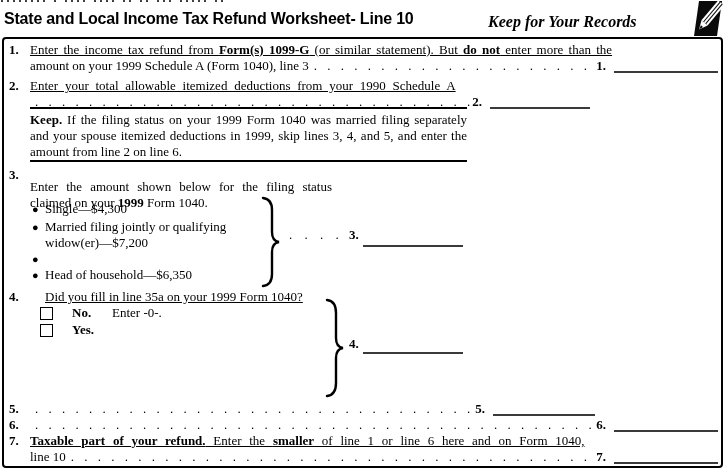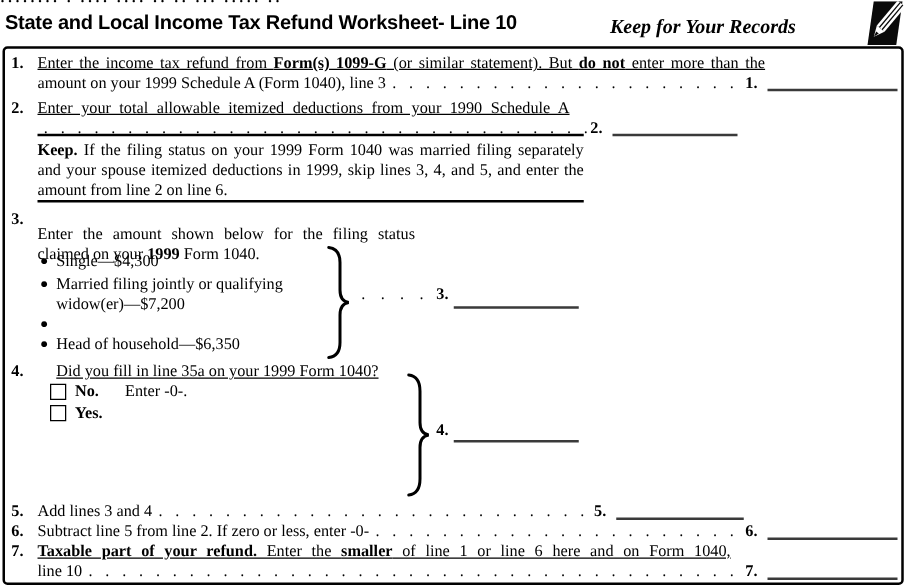--- a/index.html
+++ b/index.html
@@ -32,21 +32,21 @@
   .ws2{word-spacing:2px;}
   .ws3{word-spacing:3.5px;}
   .ws4{word-spacing:4.5px;}
   .rule{height:2px;background:#000;}
   
   .bullet{display:flex;align-items:flex-start;}
   .bullet .dot{width:13px;flex:0 0 13px;font-size:11px;}
   
   .optrow{display:flex;align-items:flex-start;}
   .cbx{width:11px;height:11px;border:1.6px solid #000;flex:0 0 11px;margin-top:2px;background:#fff;}
-  .optlab{font-weight:bold;width:40px;flex:0 0 40px;margin-left:7px;}
+  .optlab{font-weight:bold;width:40px;flex:0 0 40px;margin-left:19px;}
   .entry-abs{border-bottom:2px solid #3a3a3a;height:18px;width:100px;}
 </style>
 </head>
 <body>
 
 <div class="abs frag">
   <span>········ · ···· ···· ·· ·· ··· ····· ··</span>
 </div>
 
 <div class="abs title">State and Local Income Tax Refund Worksheet-  Line 10</div>
@@ -127,29 +127,27 @@
 <div class="abs" style="left:322px;top:298px;">
   <svg width="26" height="100" viewBox="0 0 24 100">
     <path d="M4 2 Q13 3 13 15 L13 40 Q13 49 20 50 Q13 51 13 60 L13 85 Q13 97 4 98" fill="none" stroke="#000" stroke-width="2.4" stroke-linecap="round"></path>
   </svg>
 </div>
 <div class="abs lab" style="left:347px;top:336px;">4.</div>
 <div class="abs entry-abs" style="left:363px;top:334px;"></div>
 
 <div class="abs num" style="top:401px;">5.</div>
 <div class="abs flexline" style="left:30px;top:401px;width:565px;">
-  <span>Add lines 3 and 4</span>
   <span class="leader">. . . . . . . . . . . . . . . . . . . . . . . . . . . . . . . . . . . . . . . . . . . . . . . . . . . . . . . . . . . .</span>
   <span class="lab">5.</span>
   <span class="entry" style="width:102px;"></span>
 </div>
 
 <div class="abs num" style="top:417px;">6.</div>
 <div class="abs flexline" style="left:30px;top:417px;width:688px;">
-  <span>Subtract line 5 from line 2. If zero or less, enter -0-</span>
   <span class="leader">. . . . . . . . . . . . . . . . . . . . . . . . . . . . . . . . . . . . . . . . . . . . . . . . . . . . . . . . . . . .</span>
   <span class="lab">6.</span>
   <span class="entry" style="width:104px;"></span>
 </div>
 
 <div class="abs num" style="top:433px;">7.</div>
 <div class="abs tline ws4" style="left:30px;top:433px;width:562px;"><span class="b">Taxable part of your refund.</span><span> Enter the </span><span class="b">smaller</span><span> of line 1 or line 6 here and on Form 1040,</span></div>
 <div class="abs flexline" style="left:30px;top:449px;width:688px;">
   <span>line 10</span>
   <span class="leader">. . . . . . . . . . . . . . . . . . . . . . . . . . . . . . . . . . . . . . . . . . . . . . . . . . . . . . . . . . . .</span>

